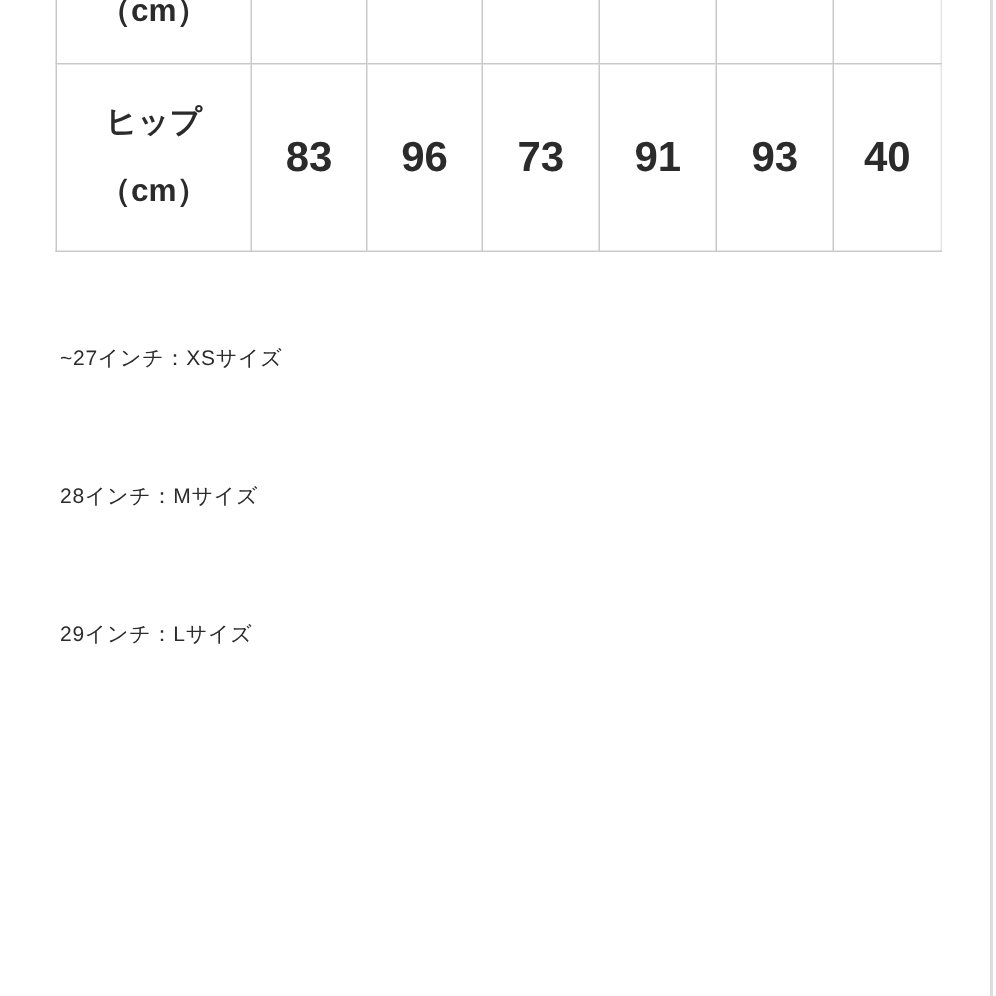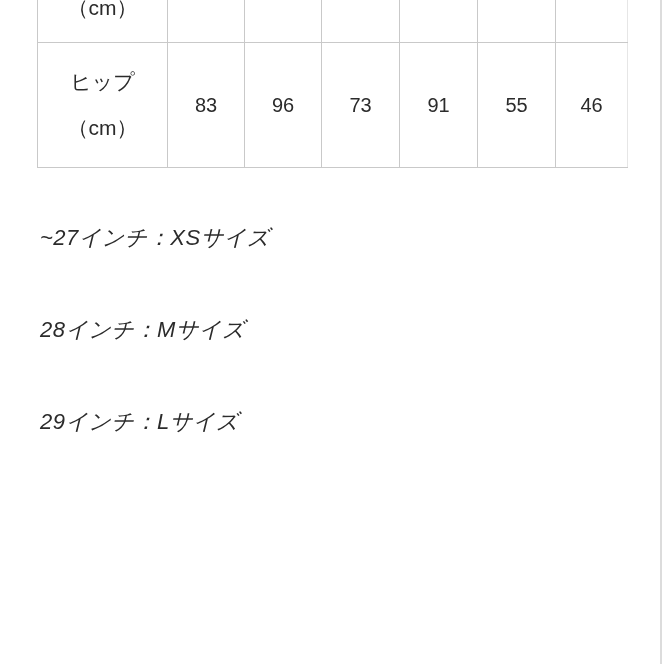--- a/index.html
+++ b/index.html
@@ -19,21 +19,21 @@
   
   .size-table {
     border-collapse: collapse;
     table-layout: fixed;
     margin-left: 37px;
     width: 590px;
   }
   .size-table th,
   .size-table td {
     border: 1px solid #c9c9c9;
-    font-weight: normal;
+    font-weight: bold;
     text-align: center;
     padding: 0;
     background: #ffffff;
   }
   .size-table tr:first-child th,
   .size-table tr:first-child td {
     border-top: none;           
   }
   .size-table th:first-child,
   .size-table td:first-child {
@@ -57,41 +57,40 @@
   .row-hip th,
   .row-hip td {
     height: 124px;
     vertical-align: middle;
   }
   .row-label {
     font-size: 21px;
     line-height: 46px;
   }
   .num-cell {
-    font-size: 20px;
+    font-size: 28px;
   }
 
   
   .intro {
     margin: 44px 30px 0 40px;
     font-size: 22px;
     line-height: 46px;
     letter-spacing: 0.5px;
   }
 
   
   .size-guide {
     margin: 58px 30px 0 40px;
   }
   .size-guide-item {
-    font-size: 22px;
+    font-size: 14px;
     line-height: 24px;
     margin-bottom: 68px;
     letter-spacing: 0.5px;
-    font-style: italic;
   }
   .size-guide-item:last-child {
     margin-bottom: 0;
   }
 
   
   .page-edge {
     position: absolute;
     top: 0;
     right: 2px;
@@ -129,22 +128,22 @@
       </tr>
       <tr class="row-hip">
         <th>
           <div class="row-label">ヒップ</div>
           <div class="row-label">（cm）</div>
         </th>
         <td class="num-cell">83</td>
         <td class="num-cell">96</td>
         <td class="num-cell">73</td>
         <td class="num-cell">91</td>
-        <td class="num-cell">55</td>
-        <td class="num-cell">46</td>
+        <td class="num-cell">93</td>
+        <td class="num-cell">40</td>
       </tr>
     </tbody>
   </table>
 
 
   <div class="size-guide">
     <div class="size-guide-item">~27インチ：XSサイズ</div>
     <div class="size-guide-item">28インチ：Mサイズ</div>
     <div class="size-guide-item">29インチ：Lサイズ</div>
   </div>

